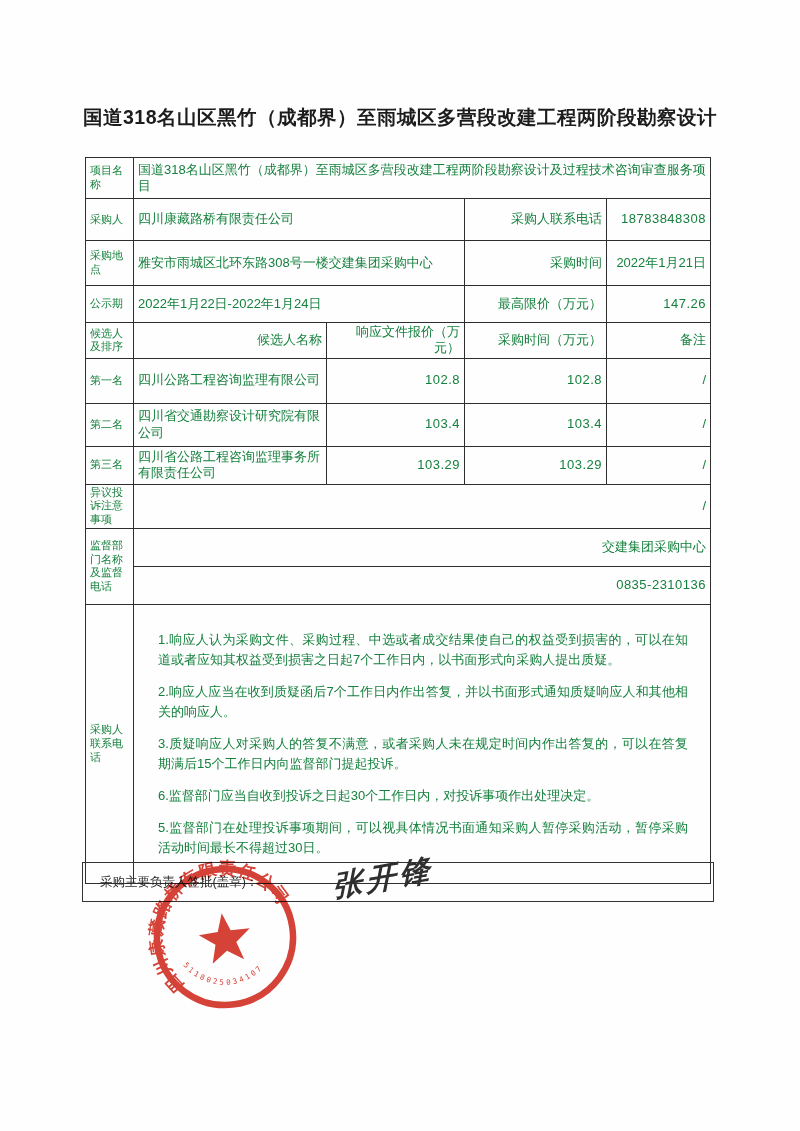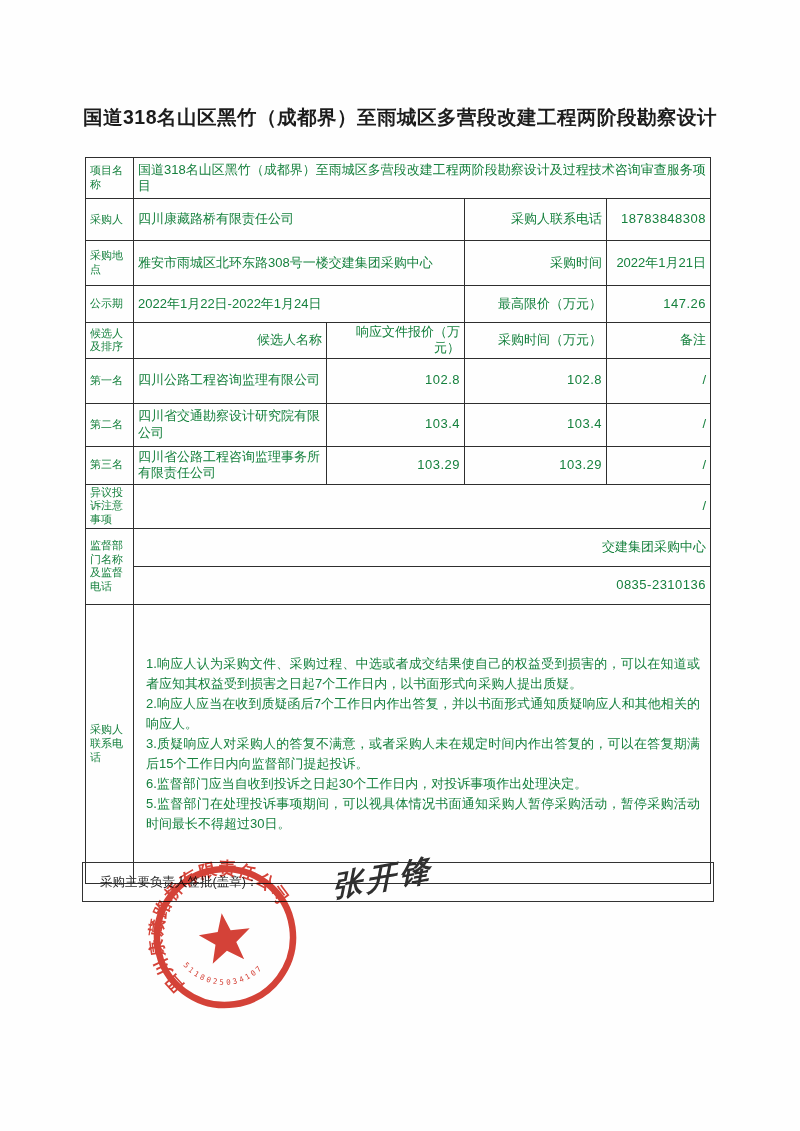--- a/index.html
+++ b/index.html
@@ -41,21 +41,21 @@
   }
   td.c{text-align:right;}
   td.l{text-align:left;}
   .num{letter-spacing:0.5px;}
   .obj{
     padding:2px 6px 2px 8px;
     line-height:20px;
     font-size:13px;
     text-align:justify;
   }
-  .obj p{margin:0;}
+  .obj p{margin:12px;}
   .sign-row{
     position:absolute;left:82px;top:862px;
     width:632px;height:40px;
     border:1.5px solid #333;
     box-sizing:border-box;
     display:flex;align-items:center;
     padding-left:17px;
     font-size:12.5px;color:#2a2a2a;
     background:transparent;
   }

